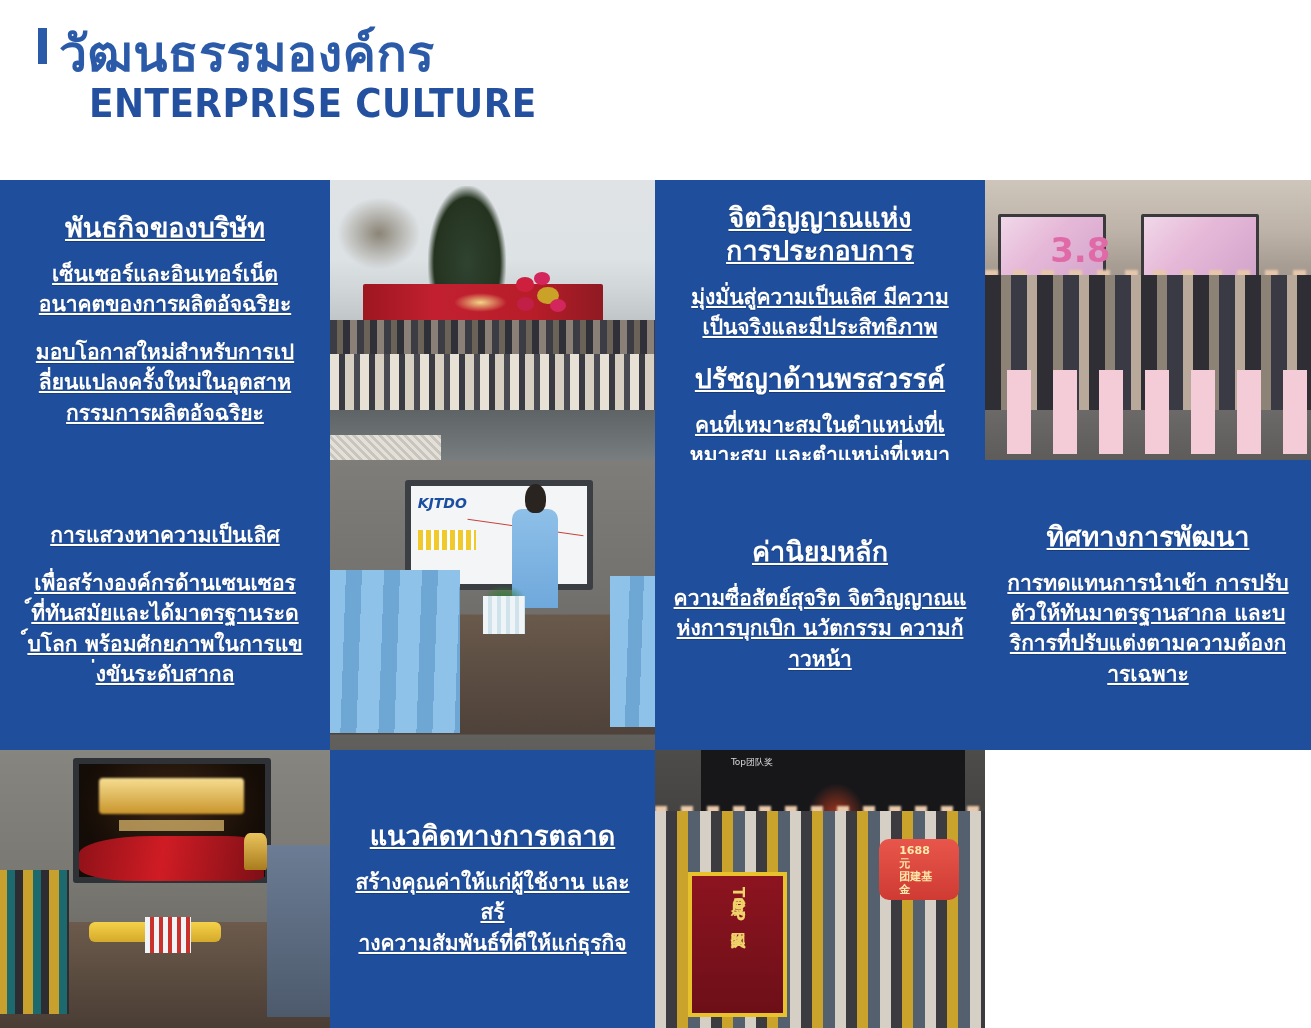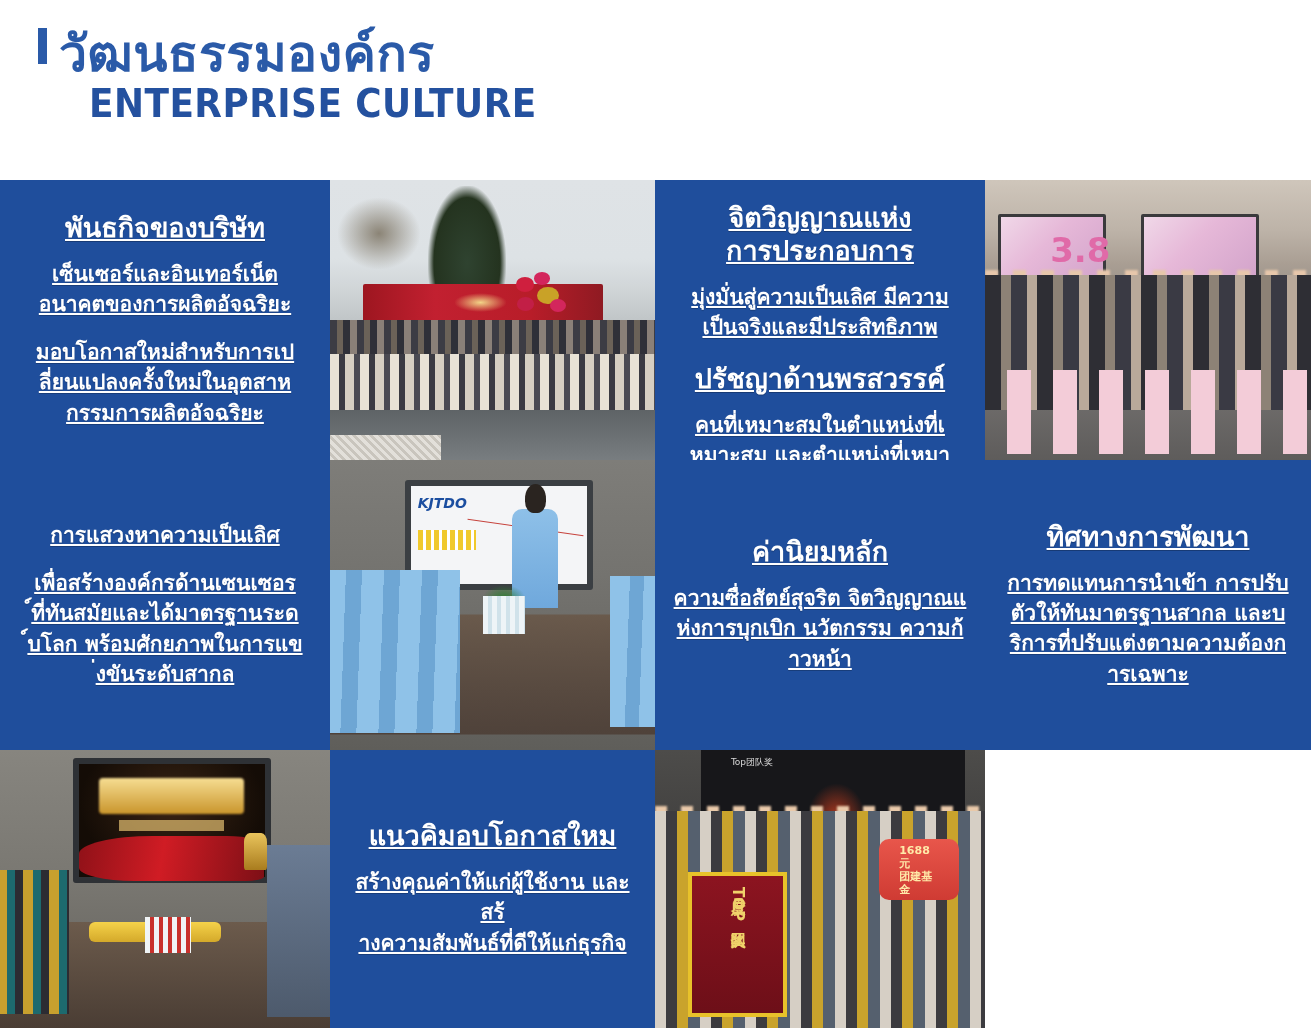--- a/index.html
+++ b/index.html
@@ -307,21 +307,21 @@
         <div class="trophy"></div>
         <div class="table"></div>
         <div class="yellow"></div>
         <div class="bottles"></div>
         <div class="pplL"></div>
         <div class="pplR"></div>
       </div>
     </div>
 
     <div class="cell panel">
-      <div class="p-title">แนวคิมอบโอกาสใหม</div>
+      <div class="p-title">แนวคิดทางการตลาด</div>
       <div class="p-body">สร้างคุณค่าให้แก่ผู้ใช้งาน และสร้
 างความสัมพันธ์ที่ดีให้แก่ธุรกิจ</div>
     </div>
 
     <div class="cell">
       <div class="photo ph-team">
         <div class="tv"></div>
         <div class="tvtxt">Top团队奖</div>
         <div class="tvshape"></div>
         <div class="tvshape2"></div>

